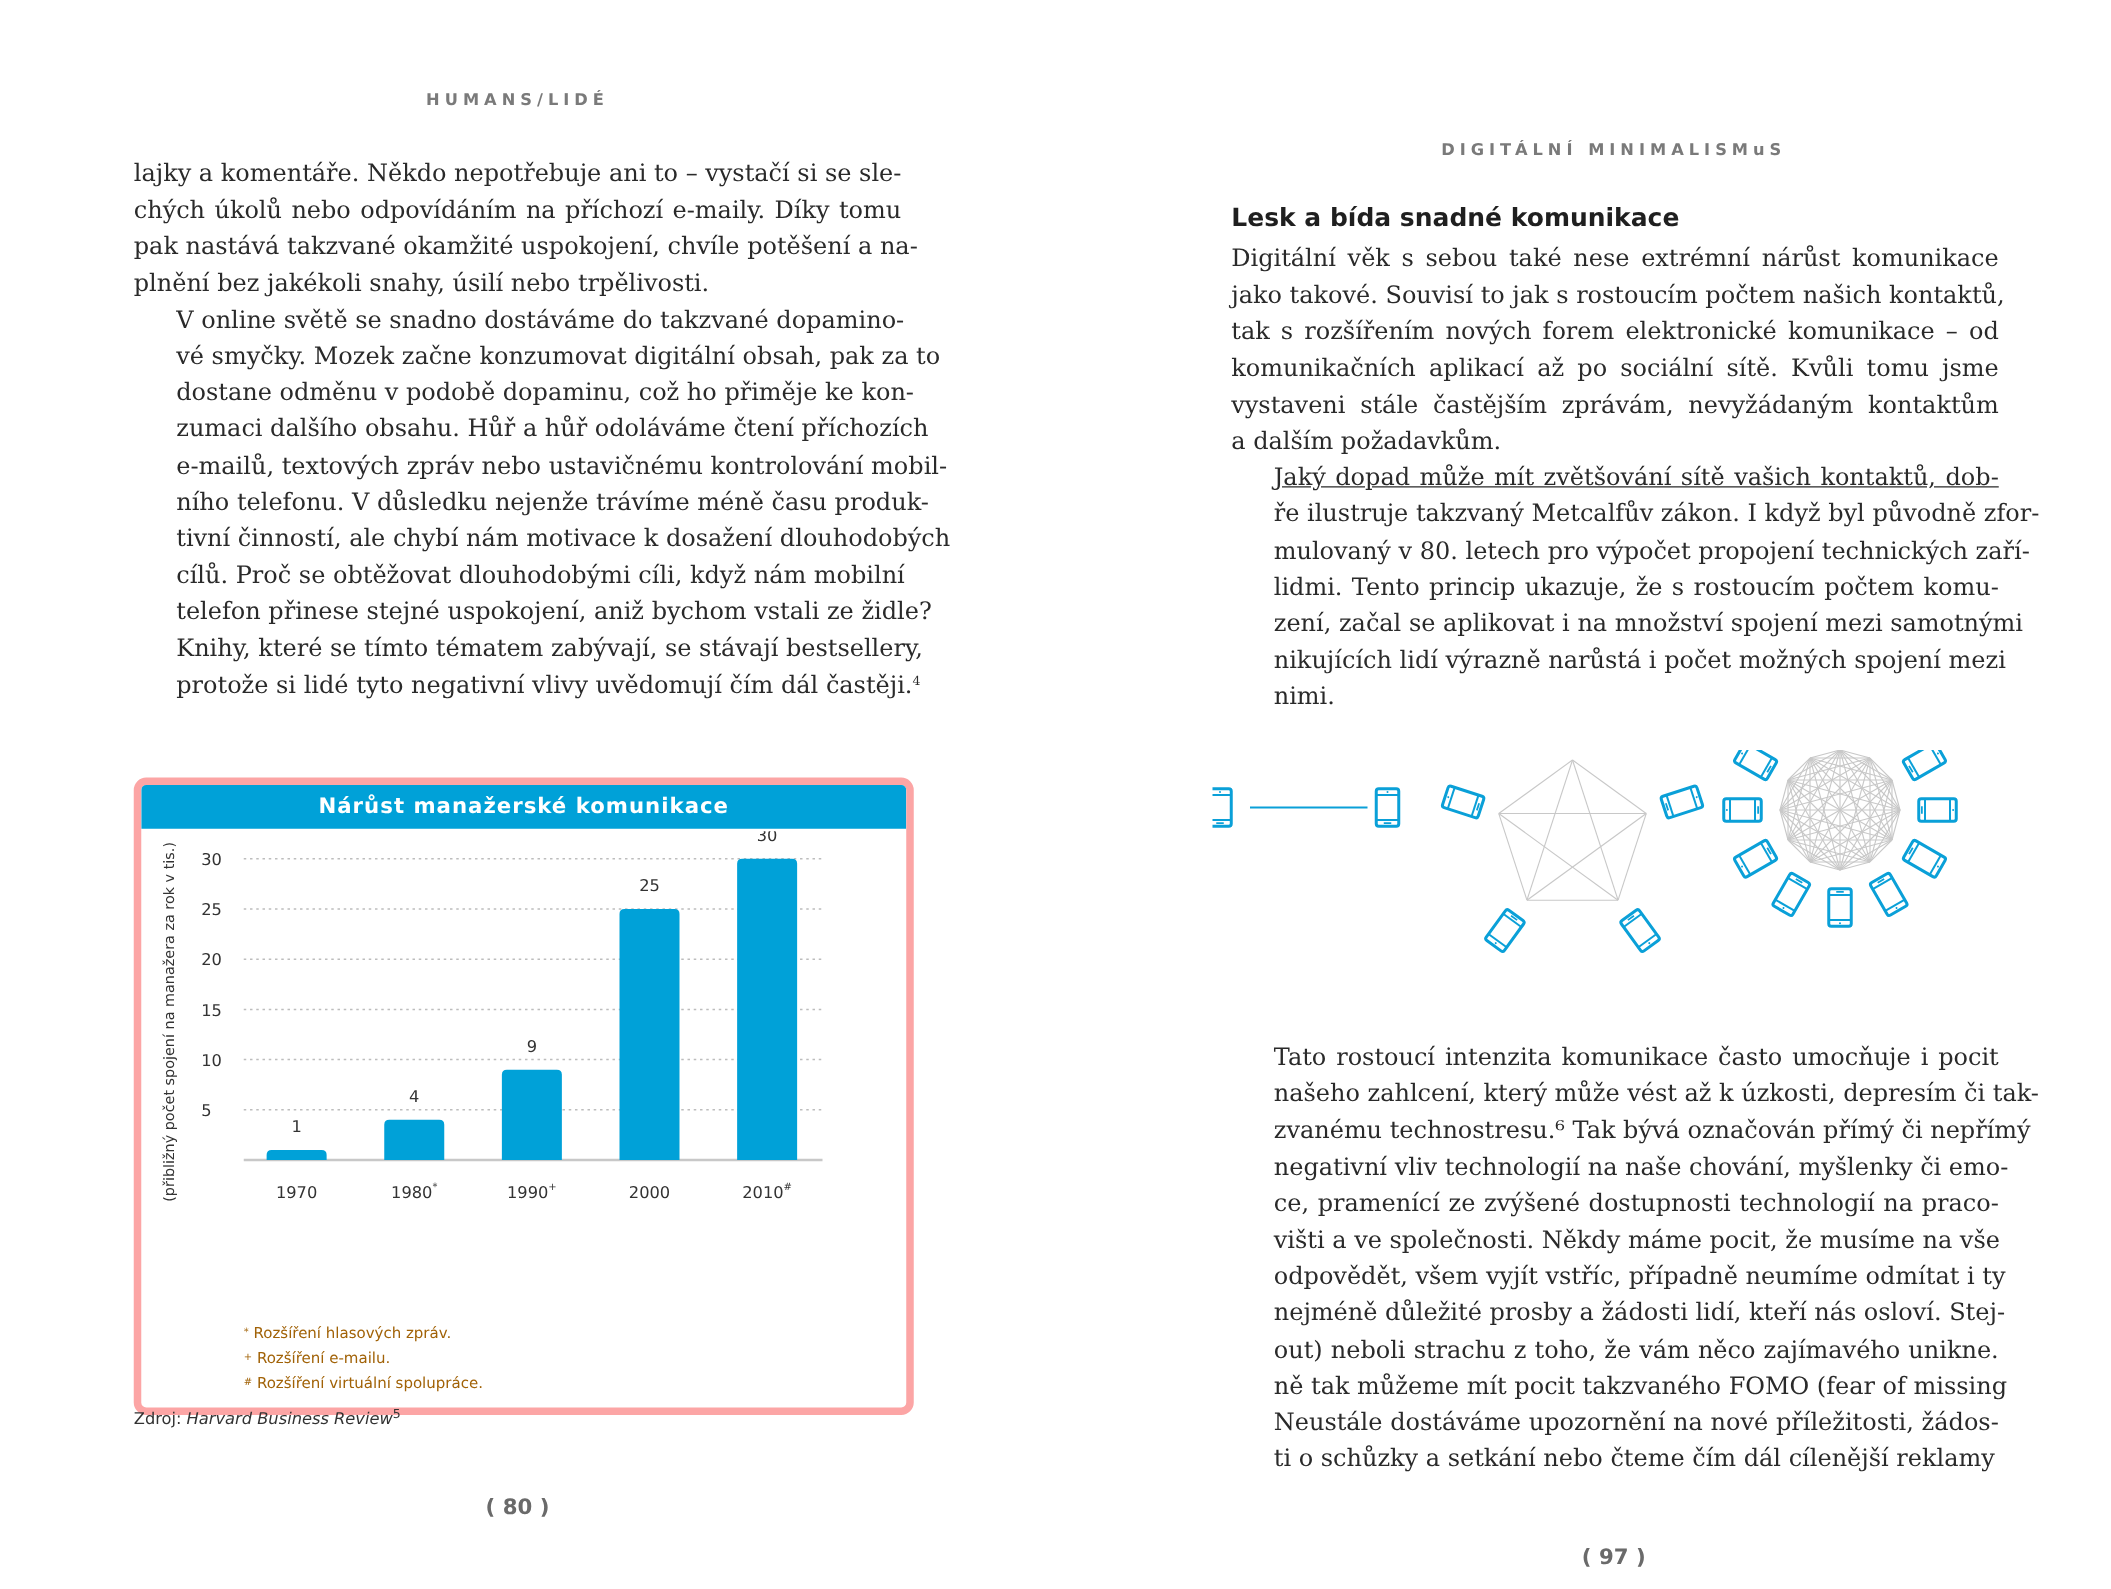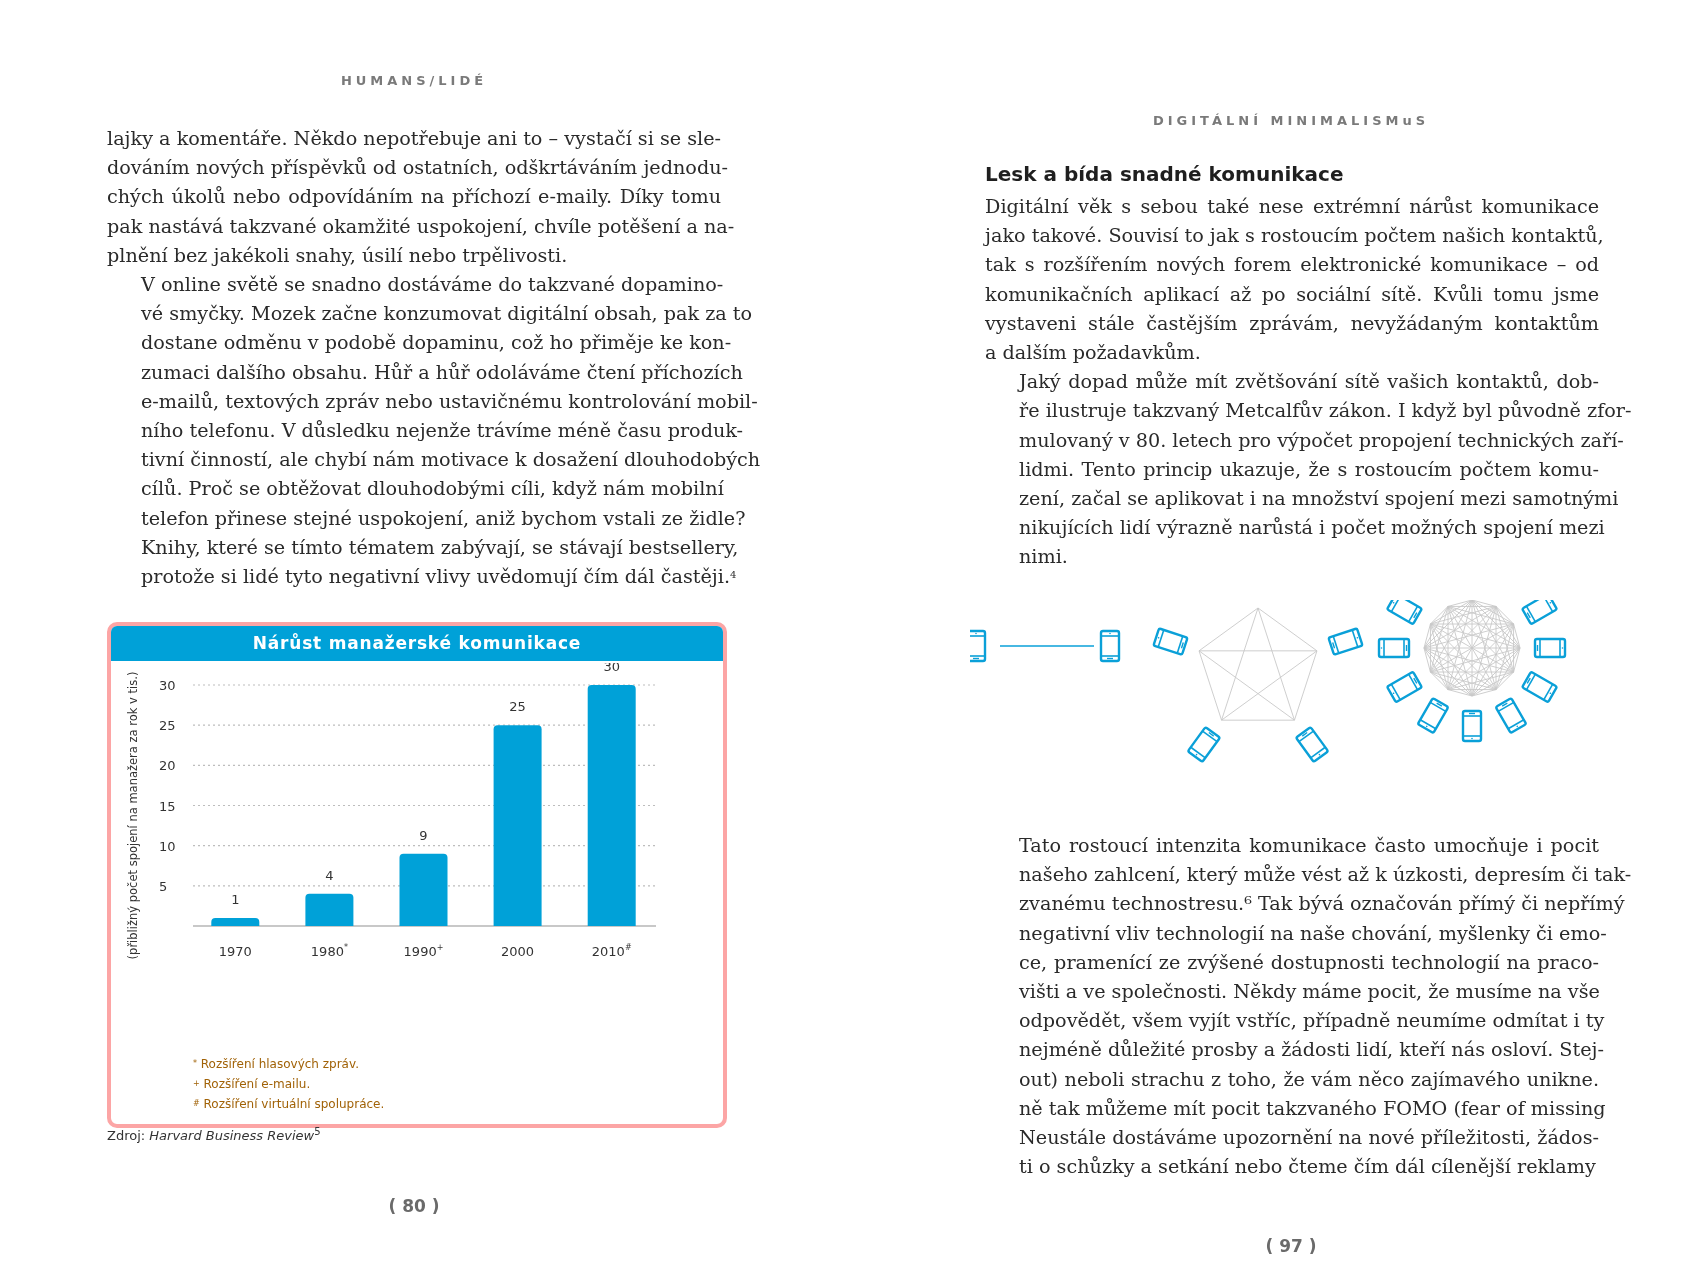--- a/index.html
+++ b/index.html
@@ -32,21 +32,21 @@
   .page-number {
     position: absolute; top: 1196px; left: 0; right: 0; text-align: center;
     font-family: "DejaVu Sans", sans-serif; font-weight: bold; font-size: 17px; color: #6a6a6a;
   }
   .page-left .page-number { left: 107px; width: 614px; }
   .page-right .page-number { left: 140px; width: 614px; }
 
   
   .chart-box {
     position: absolute; left: 107px; top: 622px; width: 612px; height: 498px;
-    border: 4px solid #fca5a5; border-radius: 10px; overflow: hidden; background: #fff;
+    border: 6px solid #fca5a5; border-radius: 10px; overflow: hidden; background: #fff;
   }
   .chart-header {
     height: 35px; background: #00a1d8; color: #fff; text-align: center;
     font-family: "DejaVu Sans", sans-serif; font-weight: bold; font-size: 17px; line-height: 35px;
     letter-spacing: 0.8px;
   }
   .chart-svg { position: absolute; left: 0; top: 37px; }
   .footnotes {
     position: absolute; left: 82px; top: 428px;
     font-family: "DejaVu Sans", sans-serif; font-size: 12px; line-height: 20px; color: #a16207;
@@ -61,21 +61,20 @@
 </style>
 </head>
 <body>
 
 <div class="page page-left">
   <div class="running-head">HUMANS/LIDÉ</div>
 
   <div class="body-text left-text" id="left-text">
       <p>
         <span class="line">lajky a komentáře. Někdo nepotřebuje ani to – vystačí si se sle-</span>
-        <span class="line">dováním nových příspěvků od ostatních, odškrtáváním jednodu-</span>
         <span class="line">chých úkolů nebo odpovídáním na příchozí e-maily. Díky tomu</span>
         <span class="line">pak nastává takzvané okamžité uspokojení, chvíle potěšení a na-</span>
         <span class="line last">plnění bez jakékoli snahy, úsilí nebo trpělivosti.</span>
       </p>
       <p class="indent">
         <span class="line" style="text-indent: 34px;">V online světě se snadno dostáváme do takzvané dopamino-</span>
         <span class="line">vé smyčky. Mozek začne konzumovat digitální obsah, pak za to</span>
         <span class="line">dostane odměnu v podobě dopaminu, což ho přiměje ke kon-</span>
         <span class="line">zumaci dalšího obsahu. Hůř a hůř odoláváme čtení příchozích</span>
         <span class="line">e-mailů, textových zpráv nebo ustavičnému kontrolování mobil-</span>
@@ -142,21 +141,21 @@
   <div class="body-text right-text" id="right-text-top" style="top:152px;">
       <p>
         <span class="line">Digitální věk s sebou také nese extrémní nárůst komunikace</span>
         <span class="line">jako takové. Souvisí to jak s rostoucím počtem našich kontaktů,</span>
         <span class="line">tak s rozšířením nových forem elektronické komunikace – od</span>
         <span class="line">komunikačních aplikací až po sociální sítě. Kvůli tomu jsme</span>
         <span class="line">vystaveni stále častějším zprávám, nevyžádaným kontaktům</span>
         <span class="line last">a dalším požadavkům.</span>
       </p>
       <p class="indent">
-        <span class="line" style="text-indent: 34px;">Jaký dopad může mít zvětšování sítě vašich kontaktů, dob-</span>
+        <span class="line" style="text-indent: 34px; text-decoration: underline;">Jaký dopad může mít zvětšování sítě vašich kontaktů, dob-</span>
         <span class="line">ře ilustruje takzvaný Metcalfův zákon. I když byl původně zfor-</span>
         <span class="line">mulovaný v 80. letech pro výpočet propojení technických zaří-</span>
         <span class="line">lidmi. Tento princip ukazuje, že s rostoucím počtem komu-</span>
         <span class="line">zení, začal se aplikovat i na množství spojení mezi samotnými</span>
         <span class="line">nikujících lidí výrazně narůstá i počet možných spojení mezi</span>
         <span class="line last">nimi.</span>
       </p>
     </div>
 
   <svg class="network-figure" id="network-svg" width="600" height="200">

